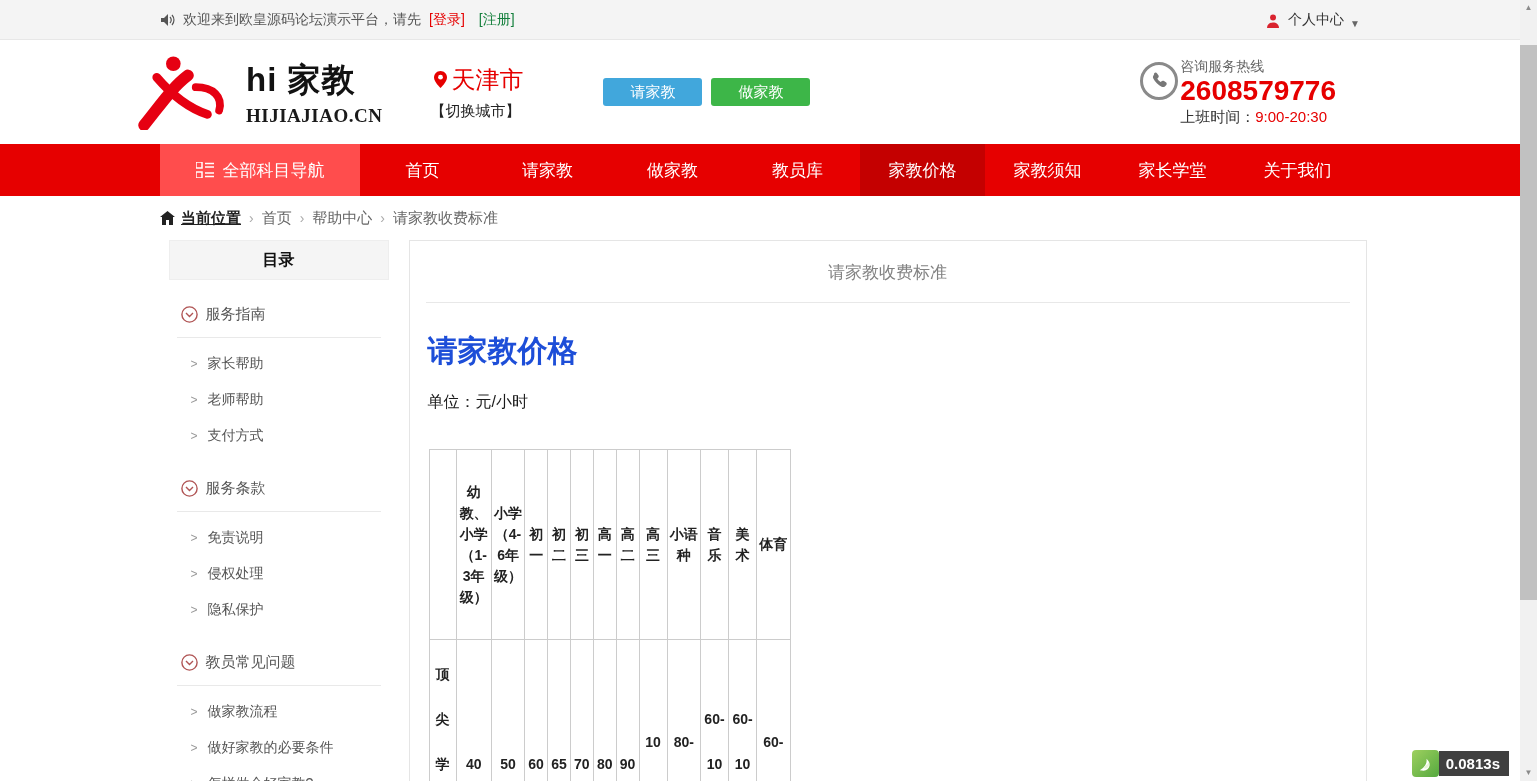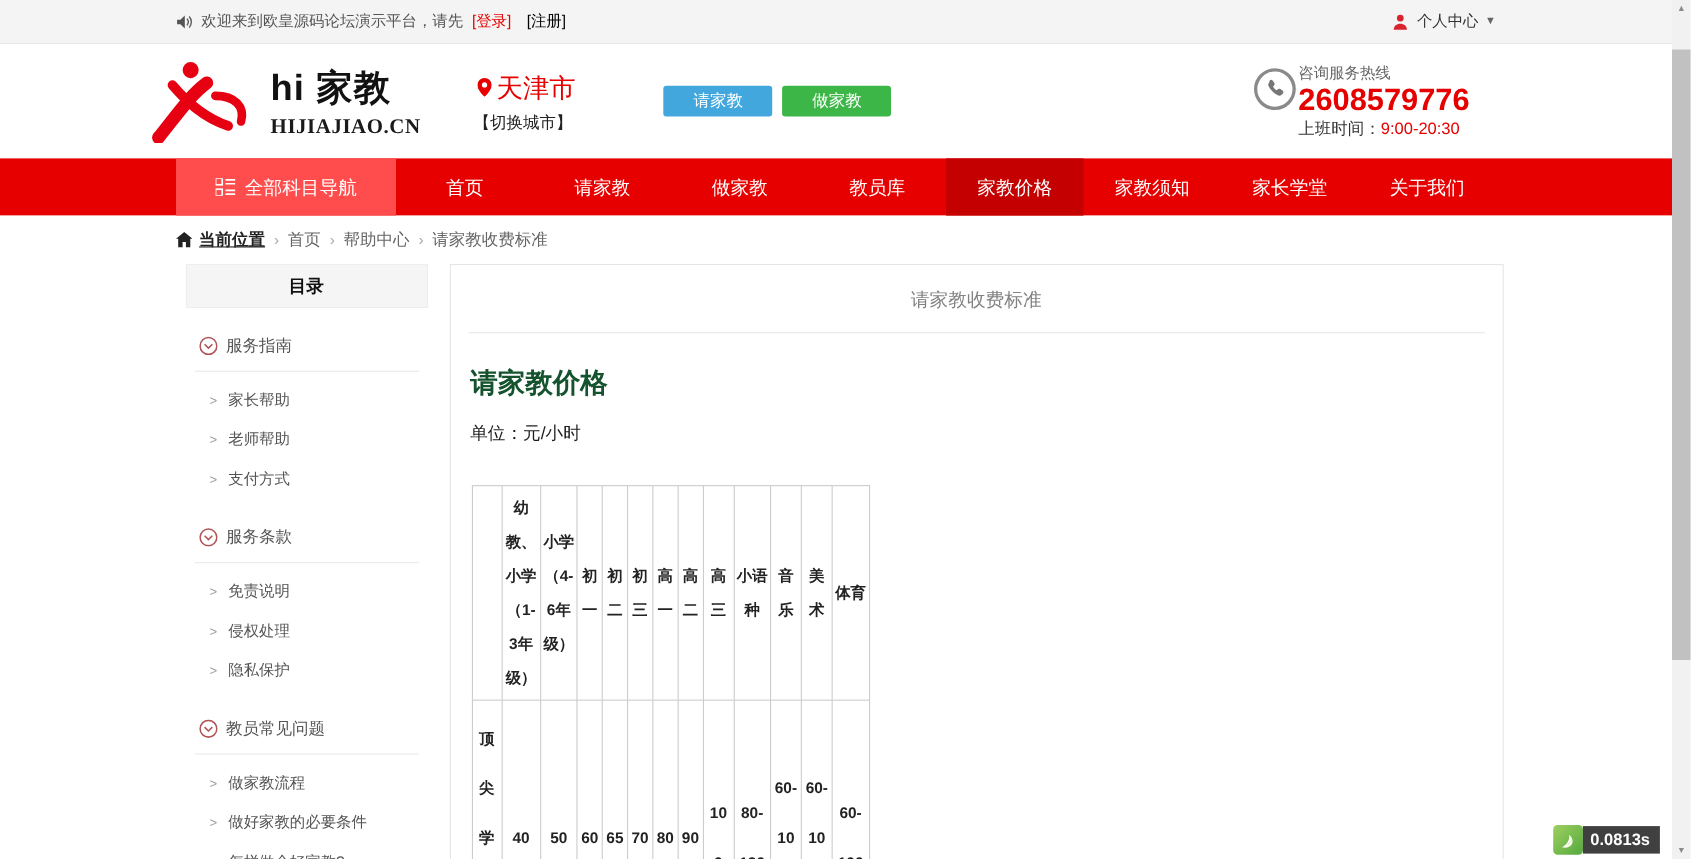--- a/index.html
+++ b/index.html
@@ -14,22 +14,22 @@
 
   
   .topbar {
     height: 40px; background: #f4f4f4; border-bottom: 1px solid #e7e7e7;
     width: 1520px;
   }
   .topbar .container { height: 100%; display: flex; align-items: center; justify-content: space-between; }
   .topbar-left { display: flex; align-items: center; font-size: 14px; color: #555; }
   .topbar-left .welcome { margin-left: 7px; }
   .link-login { color: var(--red, #e60000); margin-left: 8px; cursor: pointer; }
-  .link-register { color: #000000; margin-left: 14px; cursor: pointer; text-align: center; }
-  .topbar-right { display: flex; align-items: center; font-size: 14px; color: #333; cursor: pointer; }
+  .link-register { color: #15803d; margin-left: 14px; cursor: pointer; text-align: center; }
+  .topbar-right { display: flex; align-items: flex-end; font-size: 14px; color: #333; cursor: pointer; }
   .topbar-right .uc-label { margin: 0 6px 0 7px; }
   .chev-down { font-size: 10px; color: #666; }
 
   
   .header { width: 1472px; height: 104px; background: #fff; }
   .header .container { height: 100%; display: flex; align-items: center; }
   .logo { display: flex; align-items: center; cursor: pointer; }
   .logo-text { margin-left: 10px; }
   .logo-title { font-size: 33px; font-weight: bold; color: #121212; letter-spacing: 1px; }
   .logo-domain { font-size: 19px; font-weight: bold; font-family: "Liberation Serif", serif; color: #1a1a1a; margin-top: 2px; letter-spacing: .5px; }
@@ -85,29 +85,29 @@
   .side-sub { display: flex; align-items: center; padding: 9px 10px 9px 22px; font-size: 14px; color: #555; cursor: pointer; }
   .side-sub .gt { color: #999; font-size: 12px; margin-right: 10px; }
   .side-group .subs { padding-top: 8px; }
 
   .main-box {
     margin-left: 240px; width: 958px; height: 920px;
     border: 1px solid #e5e5e5; background: #fff;
   }
   .doc-title { text-align: center; color: #828282; font-size: 17px; padding: 20px 0 18px; }
   .doc-divider { border-top: 1px solid #e8e8e8; margin: 0 16px; }
-  .doc-heading { font-size: 25px; font-weight: bold; color: #14532d; margin: 28px 0 0 18px; }
+  .doc-heading { font-size: 30px; font-weight: bold; color: #1d4ed8; margin: 28px 0 0 18px; }
   .doc-unit { font-size: 16px; color: #1a1a1a; margin: 20px 0 0 18px; }
 
   table.price { border-collapse: collapse; table-layout: fixed; width: 362px; margin: 36px 0 0 19px; }
   table.price td {
     border: 1px solid #cccccc; font-size: 14px; font-weight: bold; color: #222;
     text-align: center; vertical-align: middle; padding: 4px 2px; word-break: break-word;
   }
-  tr.head-row td { height: 190px; line-height: 31px; }
+  tr.head-row td { height: 190px; line-height: 21px; }
   tr.data-row td { height: 250px; line-height: 45px; }
 
   
   .load-widget { position: absolute; right: 28px; bottom: 4px; display: flex; align-items: center; }
   .load-icon {
     width: 27px; height: 27px; border-radius: 4px;
     background: linear-gradient(135deg, #9ed05f, #55a93f);
     display: flex; align-items: center; justify-content: center;
   }
   .load-badge { background: #404040; color: #fff; font-size: 15px; font-weight: bold; padding: 4px 9px 4px 7px; }

